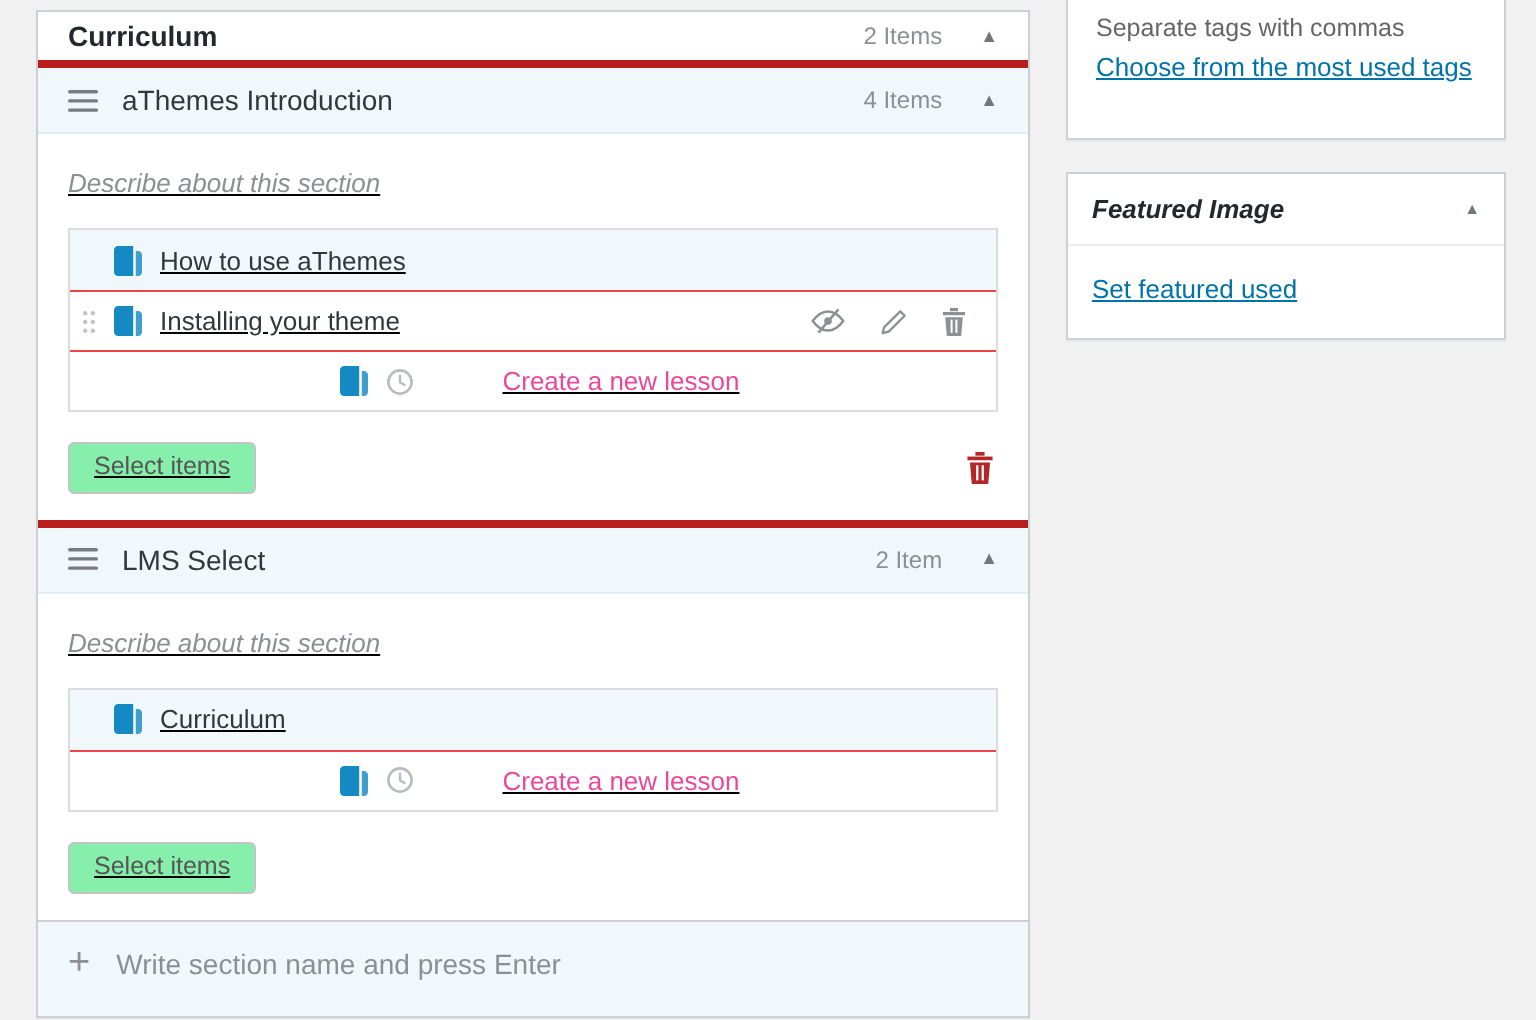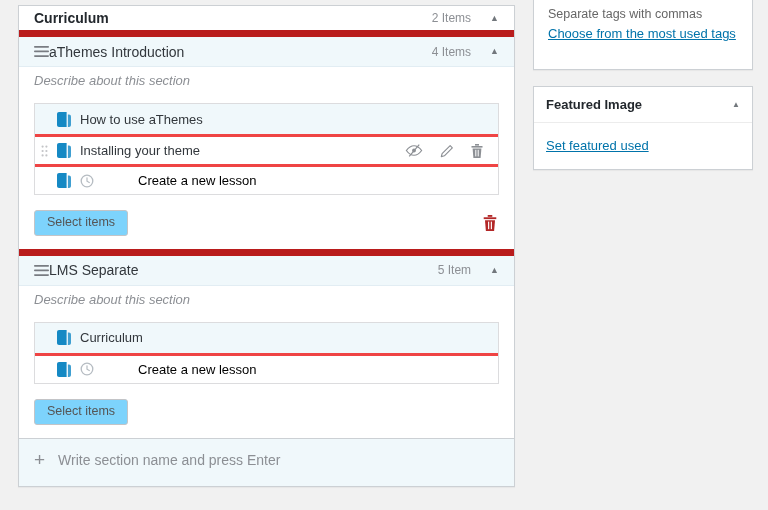--- a/index.html
+++ b/index.html
@@ -19,50 +19,50 @@
   .panel-header {
     display: flex; align-items: center; height: 24px; padding: 0 15px;
   }
   .panel-title { font-weight: bold; font-size: 14px; color: #23282d; }
   .header-right { margin-left: auto; display: flex; align-items: center; gap: 19px; }
   .count { font-size: 12px; color: #8c8f94; }
   .toggle-arrow { font-size: 9px; color: #72777c; cursor: pointer; line-height: 1; }
 
   .section-header {
     display: flex; align-items: center; height: 37px; padding: 0 15px;
-    background: #f0f8fb; gap: 0;
-    border-top: 7px solid #b91c1c; border-bottom: 1px solid #e2edf3;
+    background: #f0f8fb; gap: 12px;
+    border-top: 4px solid #b91c1c; border-bottom: 1px solid #e2edf3;
   }
   .section-title { font-size: 14px; color: #32373c; }
 
-  .section-body { padding: 6px 15px 13px; }
+  .section-body { padding: 17px 15px 13px; text-decoration: underline; }
   .section-desc {
     font-style: italic; font-size: 13px; color: #8c8f94;
     margin-bottom: 15px; cursor: text;
   }
   .items-list { border: 1px solid #dcdcde; }
   .item-row {
     display: flex; align-items: center; height: 30px;
     padding: 0 15px 0 22px; position: relative;
     background: #fff; font-size: 13px; color: #32373c;
   }
-  .item-row + .item-row { border-top: 3px solid #ef4444; }
+  .item-row + .item-row { border-top: 1px solid #ef4444; justify-content: center; }
   .item-row.highlight { background: #f0f8fb; }
   .icon { display: inline-flex; flex: none; }
   .book-icon { margin-right: 9px; }
   .clock-icon { margin-right: 8px; }
-  .new-item .item-label { color: #000000; margin-left: 36px; }
+  .new-item .item-label { color: #ec4899; margin-left: 36px; }
   .drag-dots { position: absolute; left: 6px; top: 50%; transform: translateY(-50%); cursor: grab; }
   .row-actions { margin-left: auto; display: flex; align-items: center; gap: 17px; }
   .row-actions .icon { cursor: pointer; }
 
   .section-footer { margin-top: 15px; display: flex; align-items: center; }
   .select-items-btn {
     font-family: inherit; font-size: 12.5px; color: #555;
-    background: #7dd3fc; border: 1px solid #c3c4c7; border-radius: 3px;
+    background: #86efac; border: 1px solid #c3c4c7; border-radius: 3px;
     padding: 5px 12px; cursor: pointer; line-height: 1.1;
   }
   .section-trash { margin-left: auto; cursor: pointer; display: inline-flex; padding-right: 2px; }
 
   .new-section-row {
     display: flex; align-items: center; gap: 13px;
     padding: 13px 15px 18px; background: #f0f8fb;
     border-top: 1px solid #ccd0d4;
     font-size: 14px; color: #8c8f94; cursor: text;
   }
@@ -74,21 +74,21 @@
     background: #fff; border: 1px solid #ccd0d4;
     box-shadow: 0 1px 1px rgba(0,0,0,.04);
   }
   .tags-box { top: -32px; height: 102px; padding: 38px 14px 0; }
   .hint-text { font-size: 12.5px; color: #666; }
   .tags-box .side-link { display: inline-block; margin-top: 5px; }
   .side-link { color: #0073aa; font-size: 13px; text-decoration: underline; cursor: pointer; }
 
   .featured-box { top: 86px; }
   .featured-header { display: flex; align-items: center; padding: 10px 12px; border-bottom: 1px solid #ececec; }
-  .featured-title { font-weight: bold; font-size: 13px; color: #23282d; }
+  .featured-title { font-weight: bold; font-size: 13px; color: #23282d; font-style: italic; }
   .featured-header .toggle-arrow { margin-left: auto; font-size: 8px; }
   .featured-body { padding: 13px 12px 15px; }
 </style>
 </head>
 <body>
 
 <div class="curriculum-panel">
 
   <div class="panel-header">
     <span class="panel-title">Curriculum</span>
@@ -204,23 +204,23 @@
 
   <div class="section">
     <div class="section-header">
       <span class="icon">
         <svg width="15" height="11" viewBox="0 0 15 11">
             <rect y="0" width="15" height="1.7" rx="0.8" fill="#787c82"></rect>
             <rect y="4.6" width="15" height="1.7" rx="0.8" fill="#787c82"></rect>
             <rect y="9.2" width="15" height="1.7" rx="0.8" fill="#787c82"></rect>
           </svg>
       </span>
-      <span class="section-title">LMS Separate</span>
+      <span class="section-title">LMS Select</span>
       <span class="header-right">
-        <span class="count">5 Item</span>
+        <span class="count">2 Item</span>
         <span class="toggle-arrow">▲</span>
       </span>
     </div>
     <div class="section-body">
       <div class="section-desc">Describe about this section</div>
 
       <div class="items-list">
         <div class="item-row highlight">
           <span class="icon book-icon">
             <svg width="14" height="15" viewBox="0 0 14 15">

